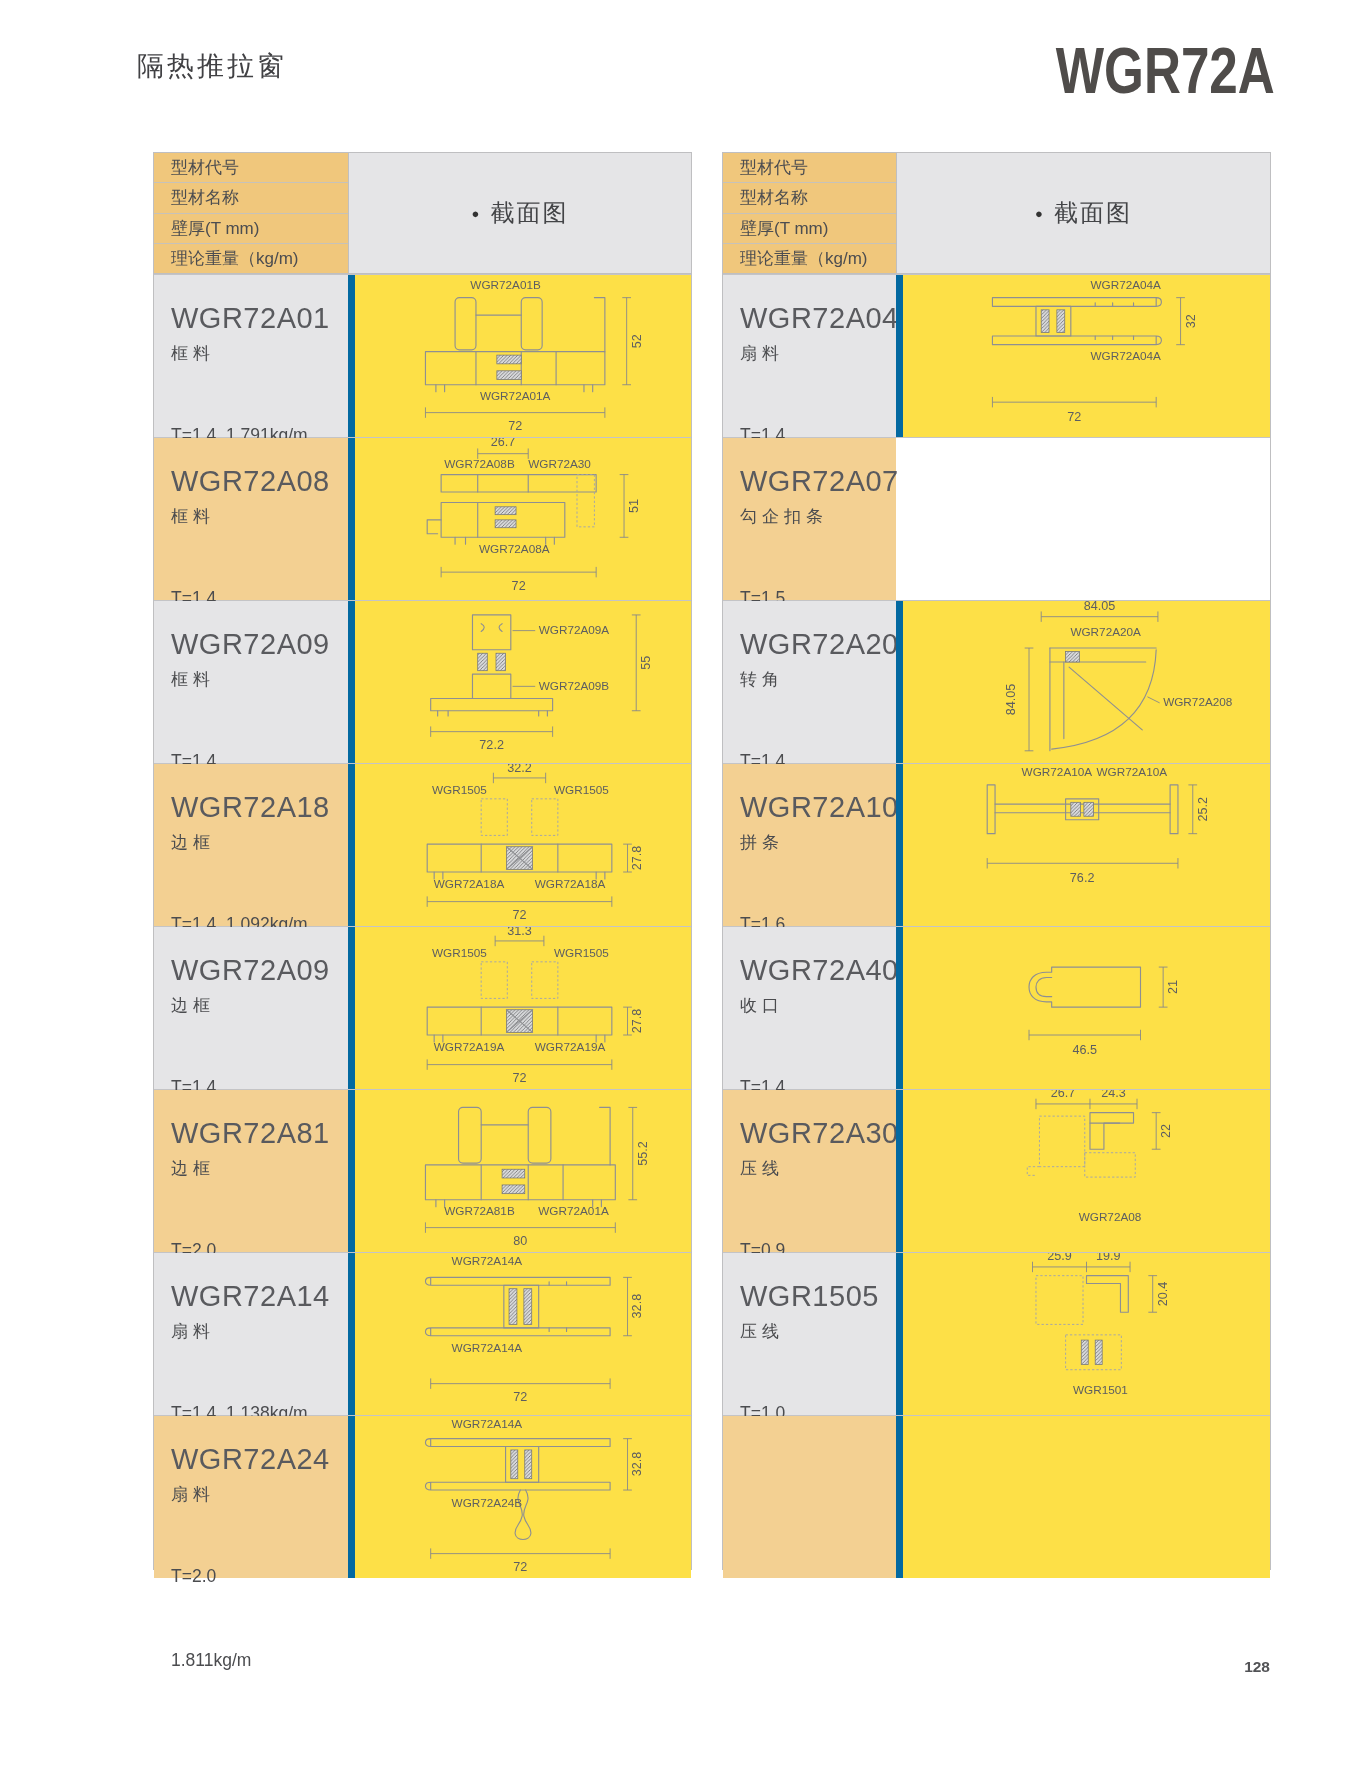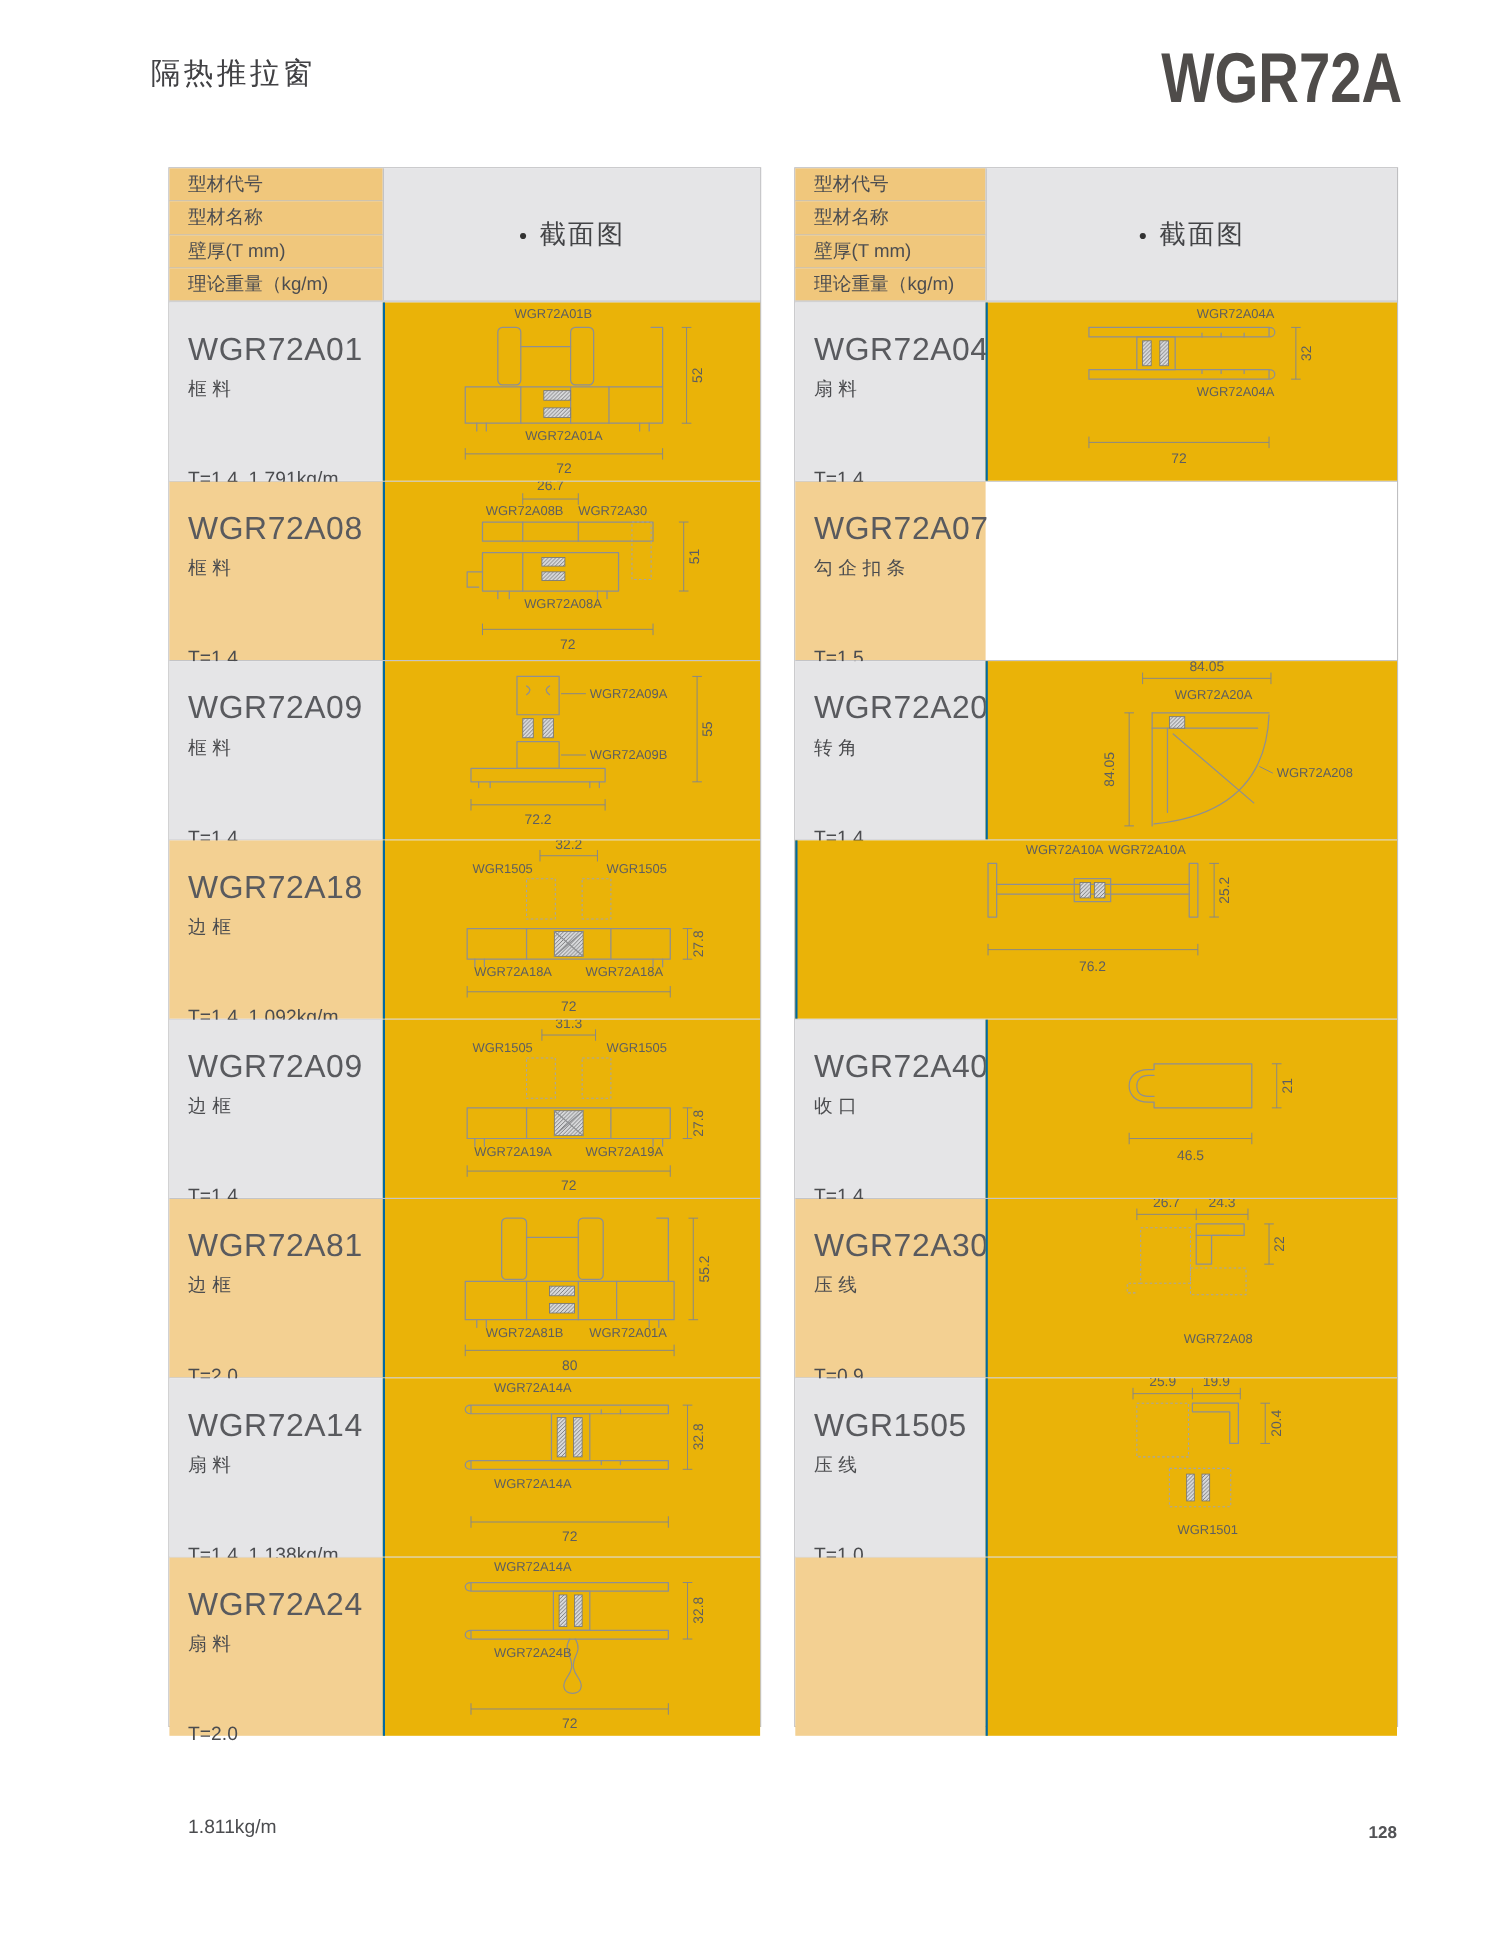--- a/index.html
+++ b/index.html
@@ -42,21 +42,21 @@
   .row:first-of-type{border-top:none;}
   .cl{
     box-sizing:border-box;display:flex;flex-direction:column;
     padding:28px 8px 34px 17px;
   }
   .cl.tan{background:#f3d092;}
   .cl.gray{background:#e5e5e7;}
   .code{font-size:29px;color:#595a5e;letter-spacing:0.5px;line-height:1.05;}
   .pname{font-size:17px;color:#4b4c4f;letter-spacing:5px;margin-top:9px;}
   .specs{margin-top:auto;font-size:17.5px;color:#4b4c4f;line-height:1.6;white-space:pre;}
-  .cd{flex:1;position:relative;background:#eab308;border-left:2px solid #0369a1;}
+  .cd{flex:1;position:relative;background:#fde047;border-left:7px solid #0369a1;}
   .cd svg{position:absolute;left:0;top:0;width:100%;height:100%;}
   svg .p{fill:none;stroke:#8e8f92;stroke-width:1.3;stroke-linejoin:round;stroke-linecap:round;}
   svg .pd{fill:none;stroke:#a4a5a8;stroke-width:1.1;stroke-dasharray:2.6 2.4;}
   svg .hx{fill:url(#hxp);stroke:#77787b;stroke-width:0.9;}
   svg .d{fill:none;stroke:#85868a;stroke-width:1;}
   svg text{fill:#5d5e61;font-size:13.5px;font-family:"Liberation Sans","DejaVu Sans",sans-serif;}
   svg text.dimt{font-size:14.5px;}
 </style>
 </head>
 <body>
@@ -419,20 +419,28 @@
         <rect class="hx" x="146" y="58" width="16" height="12"></rect>
         <path class="d" d="M99,54 h10 M104,54 V172 M99,172 h10"></path>
         <text class="dimt" text-anchor="middle" transform="translate(88,113) rotate(-90)">84.05</text>
         <path class="d" d="M240,110 L254,117"></path>
         <text x="258" y="121" text-anchor="start">WGR72A208</text>
       </svg>
     </div>
   </div>
 
   <div class="row">
+    <div class="cl tan">
+      <div class="code">WGR72A10</div>
+      <div class="pname">拼条</div>
+      <div class="specs">
+        <div>T=1.6</div>
+        <div>0.766kg/m</div>
+      </div>
+    </div>
     <div class="cd">
       <svg viewBox="0 0 340 186" preserveAspectRatio="xMidYMid meet">
         <text x="136" y="14" text-anchor="middle">WGR72A10A</text>
         <text x="222" y="14" text-anchor="middle">WGR72A10A</text>
         <g class="p">
           <rect x="56" y="24" width="9" height="56"></rect>
           <rect x="266" y="24" width="9" height="56"></rect>
           <path d="M65,46 H266 M65,56 H266"></path>
           <rect x="146" y="40" width="38" height="24"></rect>
         </g>

